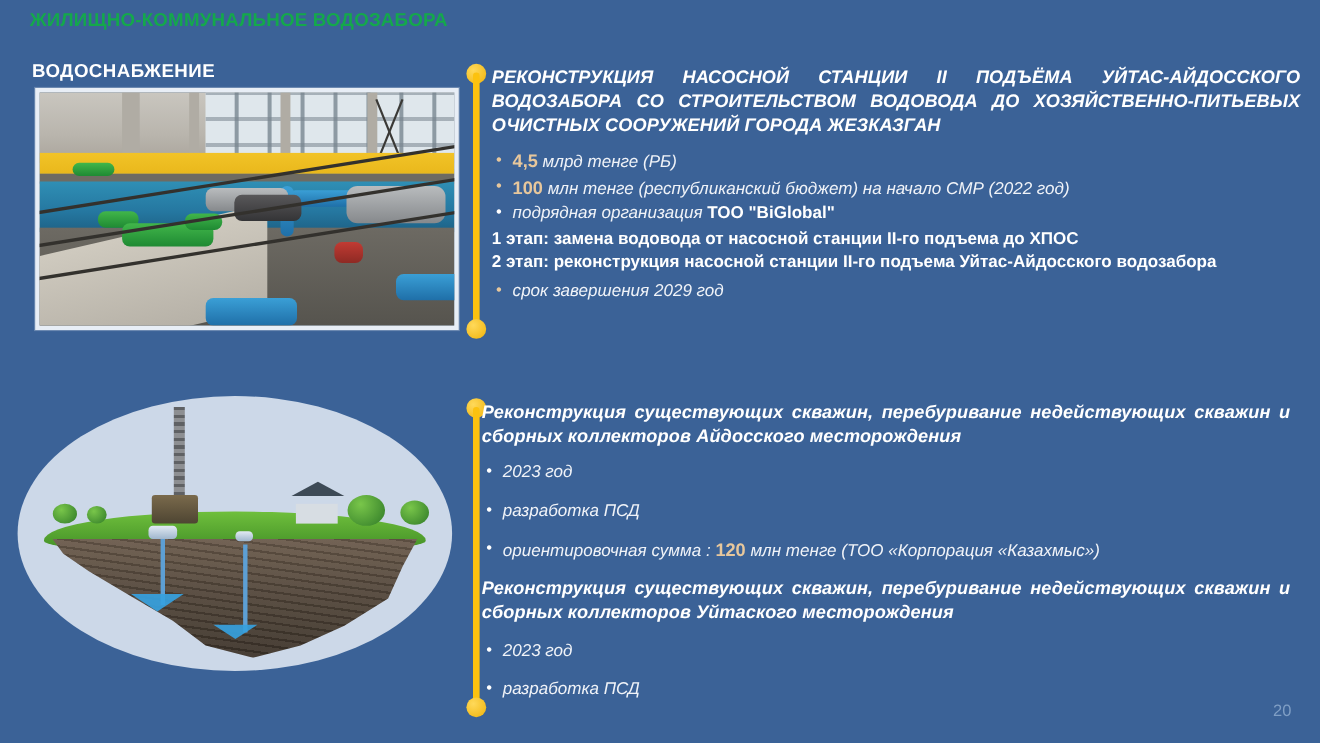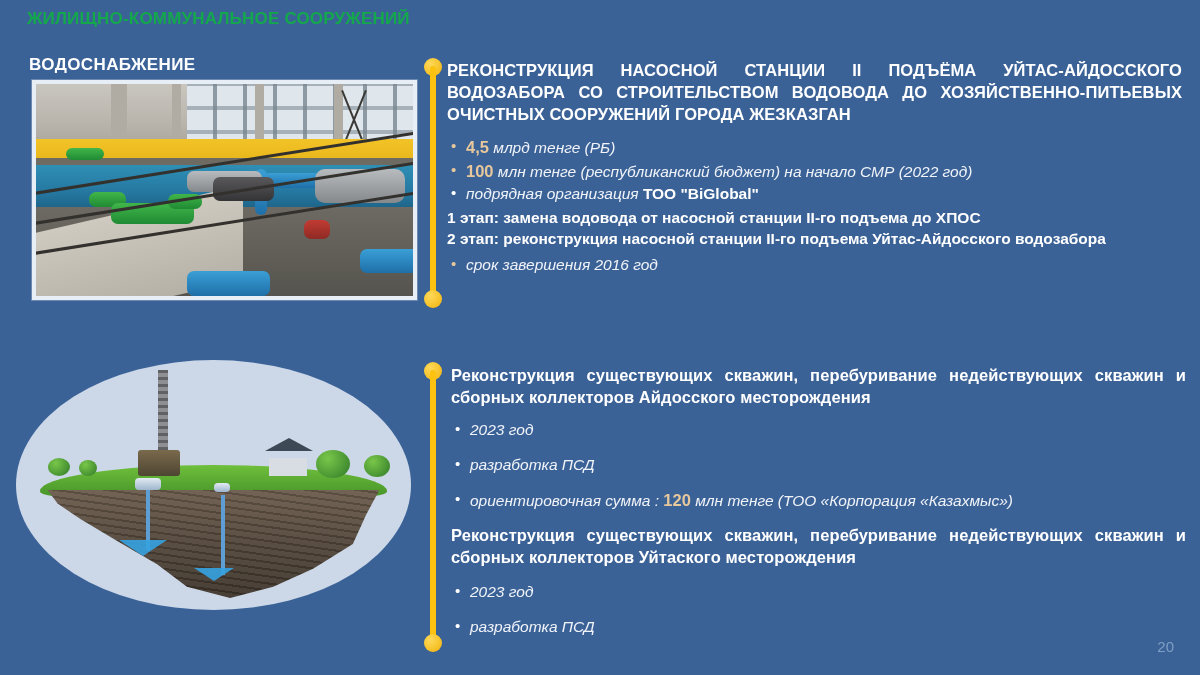--- a/index.html
+++ b/index.html
@@ -100,21 +100,21 @@
     background:#fcc20f;border-radius:3px;}
   .connector .dot{position:absolute;left:1px;width:18px;height:18px;border-radius:50%;
     background:radial-gradient(circle at 35% 32%,#ffd95a,#f0b30a);}
   .connector .dot.top{top:0;}
   .connector .dot.bot{bottom:0;}
 
   
   .block{position:absolute;color:#ffffff;}
   .blk-head{
     font-size:16.5px;font-weight:bold;line-height:1.32;
-    text-align:justify;text-justify:inter-word;letter-spacing:.1px;
+    text-align:justify;text-justify:inter-word;letter-spacing:.1px;font-style:italic;
   }
   ul.blist{list-style:none;margin:0;padding:0;}
   ul.blist li{
     position:relative;padding-left:19px;font-size:15.5px;line-height:1.42;
     font-style:italic;color:#f0f3f8;
   }
   ul.blist li::before{
     content:"•";position:absolute;left:4px;top:-1px;
     color:#e7c79c;font-size:15px;font-style:normal;
   }
@@ -131,21 +131,21 @@
   .page-no{
     position:absolute;right:26px;bottom:20px;
     font-size:15px;color:#7f9ec4;
   }
 </style>
 </head>
 <body>
 
 <div class="slide">
 
-  <div class="section-title">ЖИЛИЩНО-КОММУНАЛЬНОЕ СООРУЖЕНИЙ</div>
+  <div class="section-title">ЖИЛИЩНО-КОММУНАЛЬНОЕ ВОДОЗАБОРА</div>
   <div class="sub-title">ВОДОСНАБЖЕНИЕ</div>
 
   <div class="photo-frame">
     <div class="photo">
       <div class="ph-ceiling"></div>
       <div class="ph-windows"></div>
       <div class="ph-winmask"></div>
       <div class="ph-beam" style="left:36%;"></div>
       <div class="ph-beam" style="left:58%;"></div>
       <div class="ph-beam" style="left:79%;"></div>
@@ -222,32 +222,32 @@
       <li class="white">
         <span>подрядная организация </span><span class="bold-up">ТОО "BiGlobal"</span>
       </li>
     </ul>
 
     <div class="stage" style="margin-top:2px;">1 этап: замена водовода от насосной станции II-го подъема до ХПОС</div>
     <div class="stage">2 этап: реконструкция насосной станции II-го подъема Уйтас-Айдосского водозабора</div>
 
     <ul class="blist" style="margin-top:5px;">
       <li>
-        <span>срок завершения 2016 год</span>
+        <span>срок завершения 2029 год</span>
       </li>
     </ul>
   </div>
 
   <div class="connector" style="left:423px;top:362px;height:290px;">
     <div class="dot top"></div>
     <div class="bar"></div>
     <div class="dot bot"></div>
   </div>
 
-  <div class="block" style="left:451px;top:365px;width:735px;">
+  <div class="block" style="left:438px;top:365px;width:735px;">
     <div class="blk-head">Реконструкция существующих скважин, перебуривание недействующих скважин и сборных коллекторов Айдосского месторождения</div>
 
     <ul class="blist spaced" style="margin-top:10px;">
       <li class="white">
         <span>2023 год</span>
       </li>
       <li class="white">
         <span> разработка ПСД</span>
       </li>
       <li class="white">

